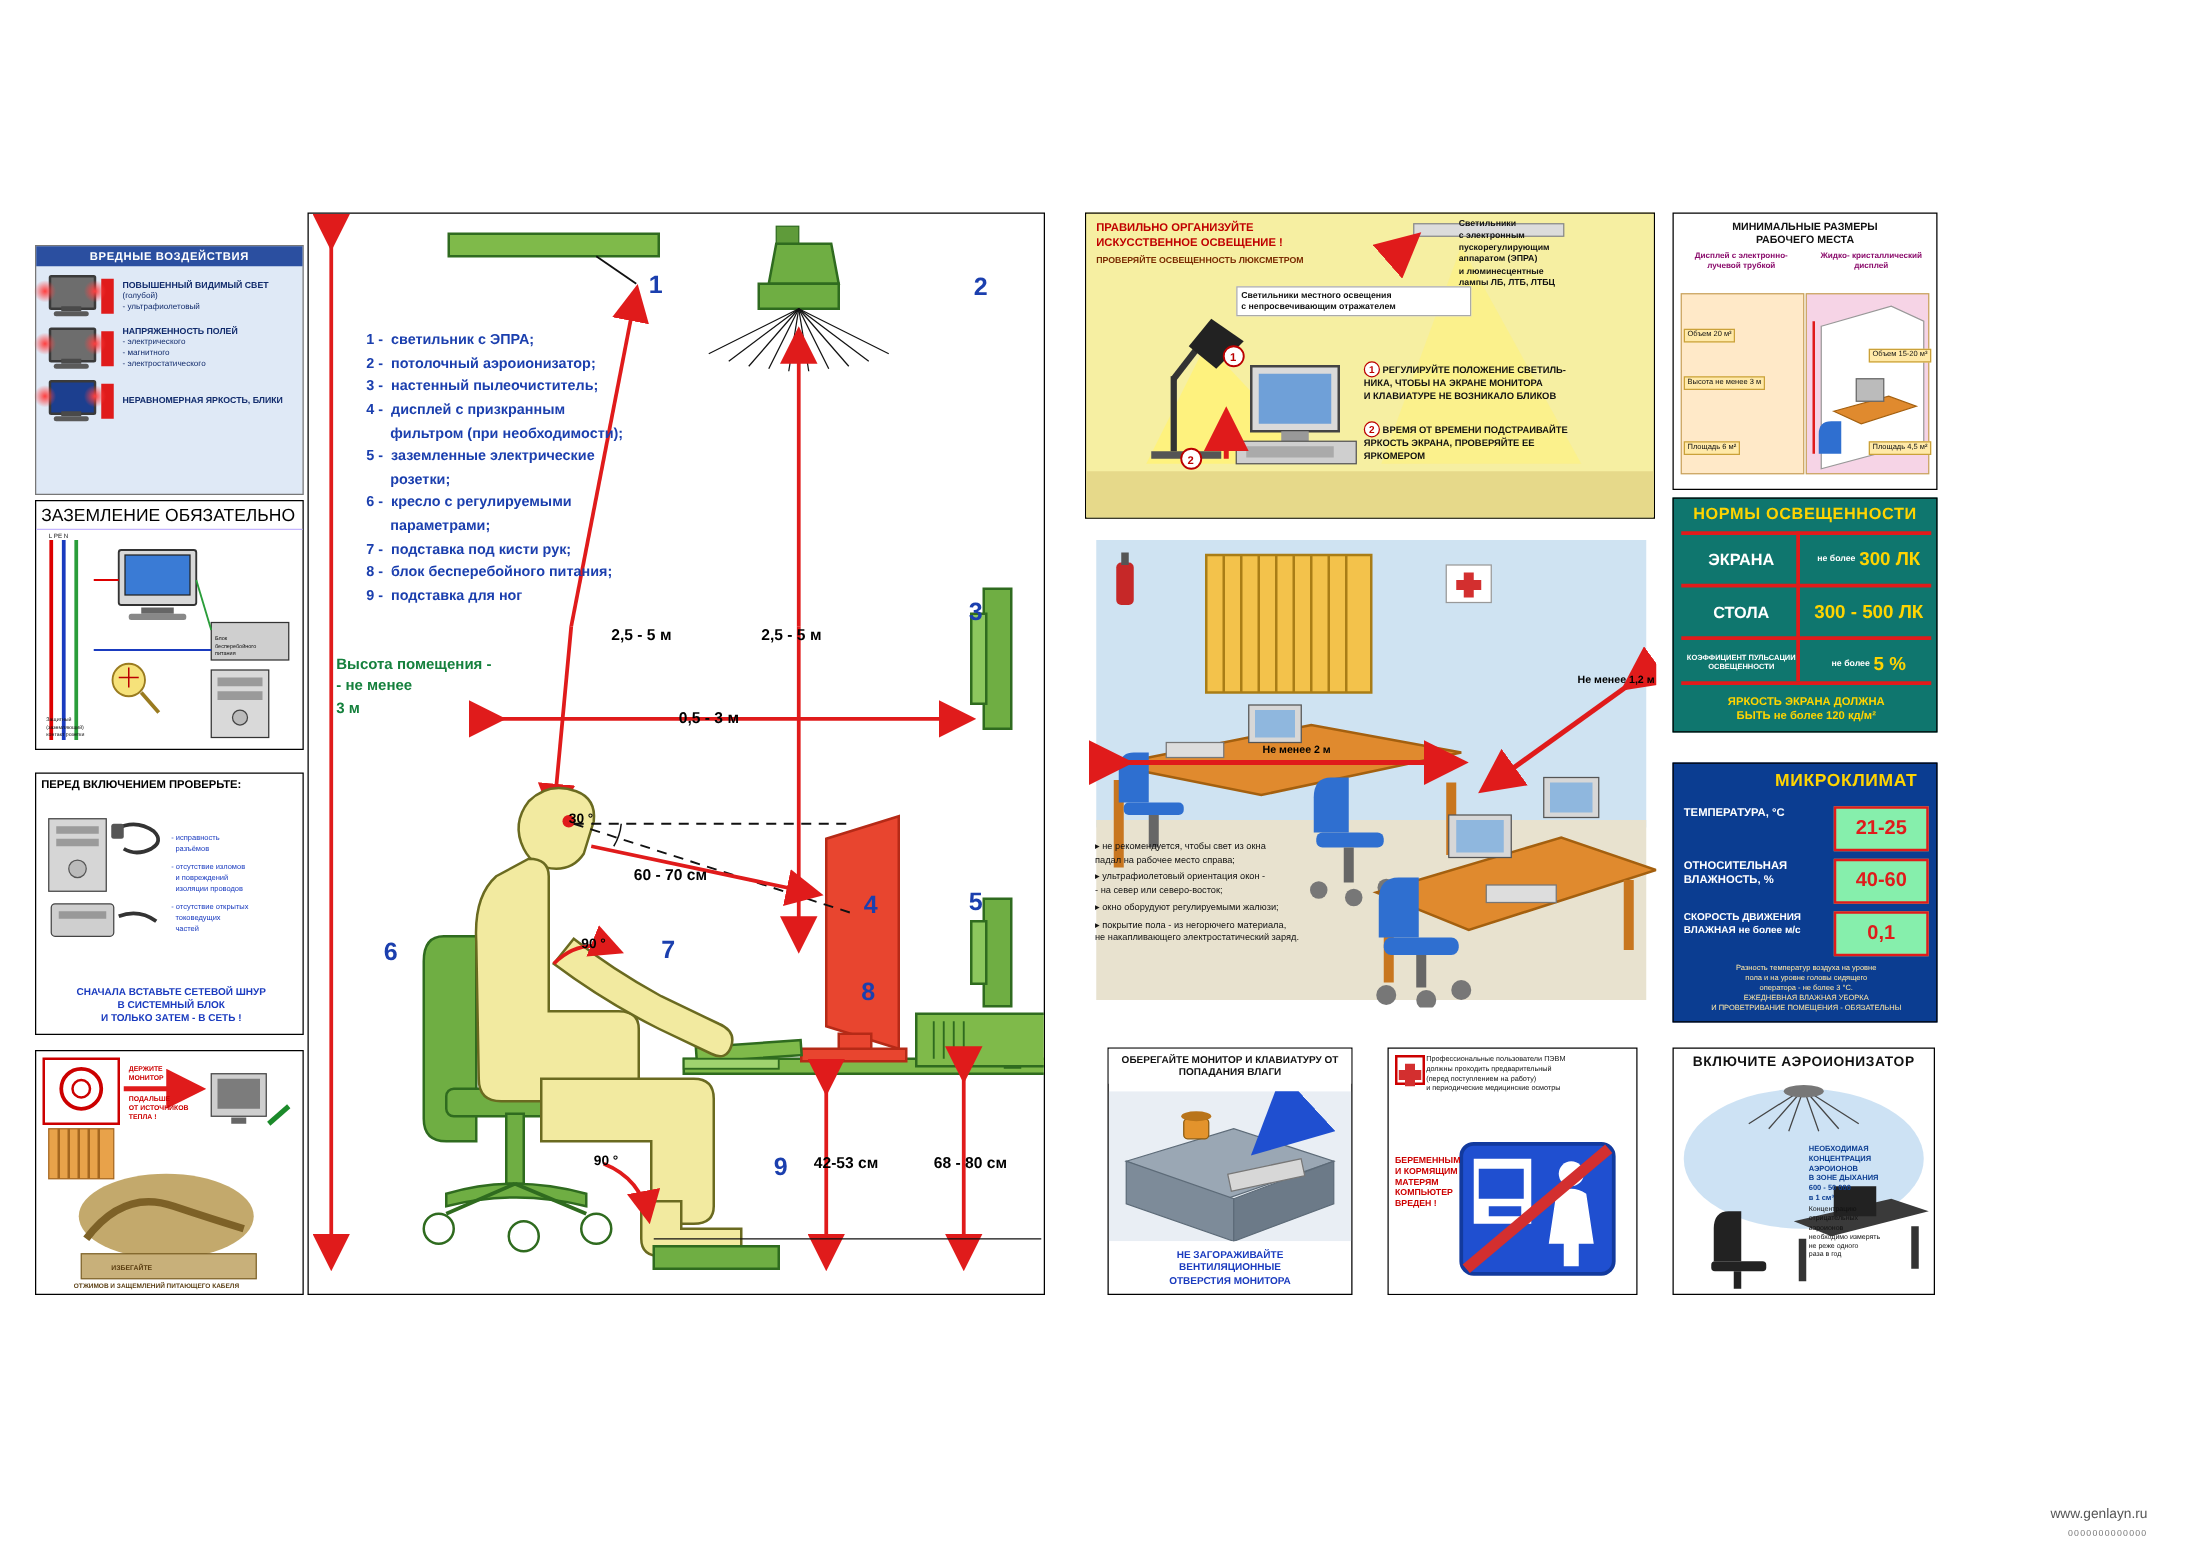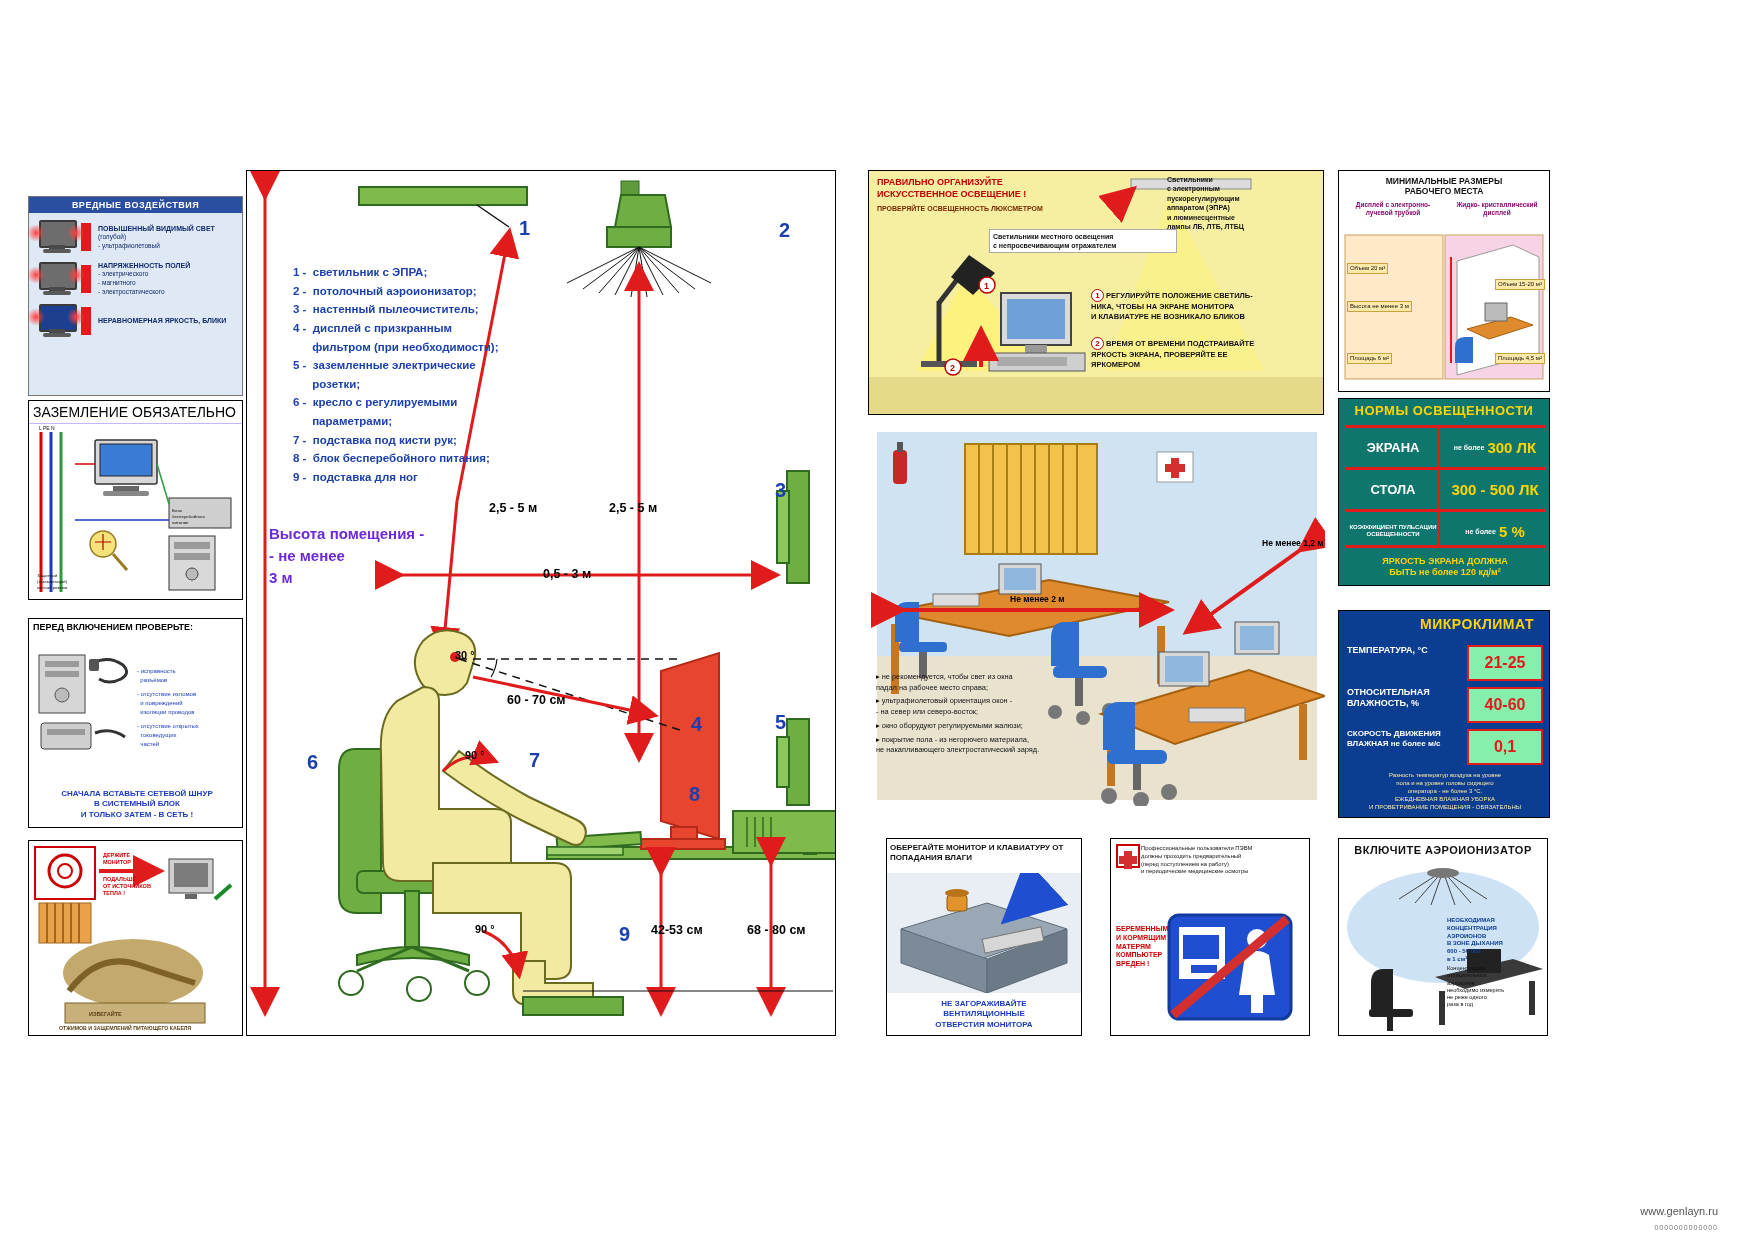--- a/index.html
+++ b/index.html
@@ -40,21 +40,21 @@
   .check-note{position:absolute;left:6px;bottom:6px;width:204px;font-size:8px;font-weight:bold;color:#1a3bbf;text-align:center;line-height:1.35;}
   .check-list{position:absolute;left:108px;top:48px;font-size:6px;color:#1a3bbf;line-height:1.5;}
   #p-heat{left:28px;top:840px;height:196px;}
 
   
   #p-main{left:246px;top:170px;width:590px;height:866px;}
   .legend{position:absolute;left:46px;top:92px;font-size:11.5px;color:#1b3fae;line-height:1.62;font-weight:bold;}
   .legend div{white-space:pre;}
   .num{position:absolute;color:#1b3fae;font-weight:bold;font-size:20px;}
   .dimtxt{position:absolute;color:#000;font-weight:bold;font-size:12.5px;}
-  .roomh{position:absolute;left:22px;top:352px;font-size:15px;font-weight:bold;color:#6d28d9;line-height:1.45;}
+  .roomh{position:absolute;left:22px;top:352px;font-size:12px;font-weight:bold;color:#15803d;line-height:1.45;}
   .ang{position:absolute;font-size:11px;font-weight:bold;color:#000;}
 
   
   #p-light{left:868px;top:170px;width:456px;height:245px;background:#f4efa0;}
   #p-office{left:868px;top:425px;width:456px;height:380px;border:1px solid #fff;}
   #p-moist{left:886px;top:838px;width:196px;height:198px;}
   #p-med{left:1110px;top:838px;width:200px;height:198px;}
   #p-ion{left:1338px;top:838px;width:210px;height:198px;}
 
   #p-size{left:1338px;top:170px;width:212px;height:222px;}
@@ -92,21 +92,21 @@
   .nm-foot{position:absolute;left:6px;bottom:6px;width:200px;text-align:center;font-size:9px;font-weight:bold;color:#ffd400;line-height:1.3;}
 
   
   .mc-h{position:absolute;left:0;top:5px;width:100%;text-align:center;font-size:14px;font-weight:bold;color:#ffd400;letter-spacing:.5px;padding-left:33px;}
   .mc-row{position:absolute;left:8px;width:196px;height:34px;}
   .mc-l{position:absolute;left:0;top:0;width:120px;font-size:9px;font-weight:bold;color:#fff;line-height:1.2;display:flex;align-items:center;}
   .mc-v{position:absolute;right:0;top:0;width:72px;height:32px;background:#86efac;border:2px solid #e01b1b;display:flex;align-items:center;justify-content:center;font-size:16px;font-weight:bold;color:#e01b1b;}
   .mc-note{position:absolute;left:8px;bottom:6px;width:196px;font-size:6px;color:#ffe9a8;line-height:1.35;text-align:center;}
 
   
-  .sp-h{font-size:8px;font-weight:bold;text-align:left;padding:4px 3px;line-height:1.25;}
+  .sp-h{font-size:8px;font-weight:bold;text-align:center;padding:4px 3px;line-height:1.25;}
   .sp-f{position:absolute;left:4px;bottom:5px;width:calc(100% - 8px);text-align:center;font-size:8px;font-weight:bold;color:#1a3bbf;line-height:1.3;}
   .med-top{position:absolute;left:30px;top:6px;width:160px;font-size:5.8px;color:#111;line-height:1.35;}
   .med-left{position:absolute;left:5px;top:86px;width:56px;font-size:7px;font-weight:bold;color:#c00;line-height:1.25;}
   .ion-h{font-size:11px;font-weight:bold;text-align:center;color:#111;padding:5px 0 0;letter-spacing:.5px;}
   .ion-t1{position:absolute;right:8px;top:78px;width:92px;font-size:6px;font-weight:bold;color:#0b3d91;line-height:1.3;}
   .ion-t2{position:absolute;right:8px;top:126px;width:92px;font-size:5.6px;color:#111;line-height:1.3;}
 </style>
 </head>
 <body>
 

